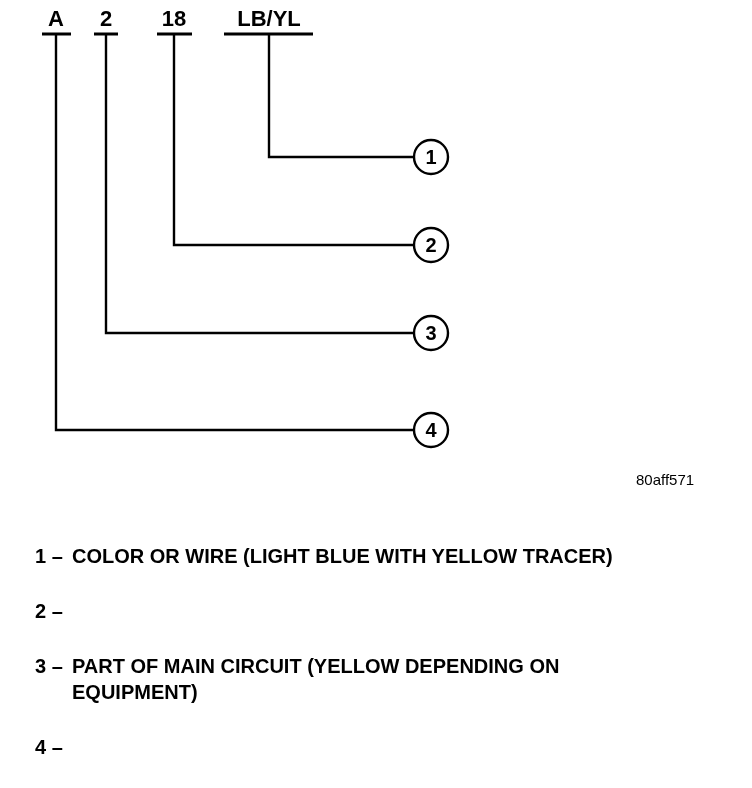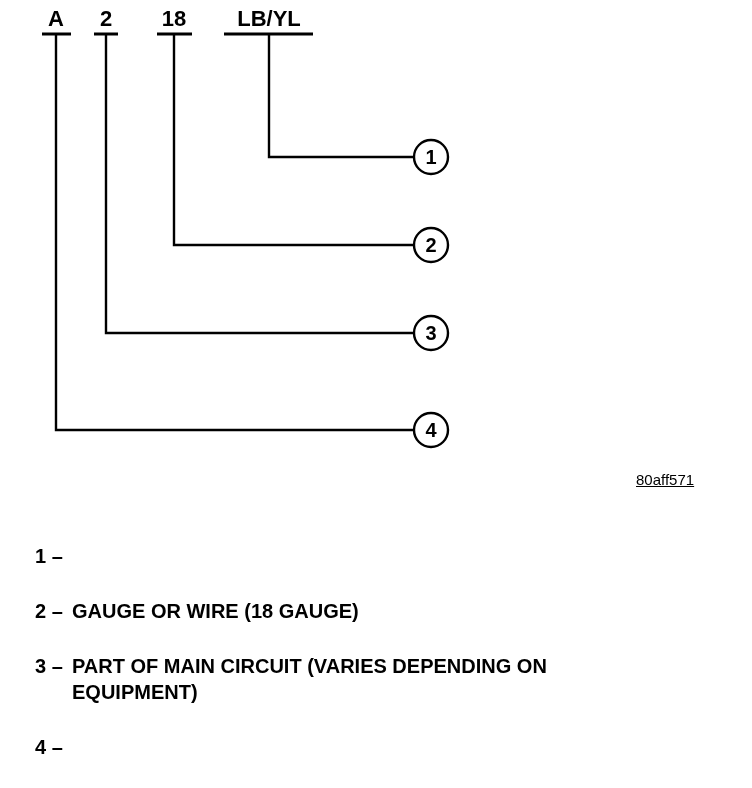--- a/index.html
+++ b/index.html
@@ -47,21 +47,20 @@
     stroke-width: 2.4;
     fill: #ffffff;
   }
   .figure-ref {
     position: absolute;
     left: 636px;
     top: 471px;
     font-size: 15px;
     font-weight: normal;
     color: #000000;
-    text-decoration: underline;
   }
   .legend {
     position: absolute;
     left: 35px;
     top: 543px;
     width: 700px;
   }
   .legend-row {
     display: flex;
     align-items: flex-start;
@@ -119,30 +118,30 @@
       <text class="callout-number" x="431" y="437" text-anchor="middle">4</text>
     </g>
   </svg>
 
   <div class="figure-ref">80aff571</div>
 
   <div class="legend">
 
     <div class="legend-row">
       <span class="legend-label">1 –</span>
+      <span class="legend-text">COLOR OR WIRE (LIGHT BLUE WITH YELLOW TRACER)</span>
     </div>
 
     <div class="legend-row">
       <span class="legend-label">2 –</span>
-      <span class="legend-text">GAUGE OR WIRE (18 GAUGE)</span>
     </div>
 
     <div class="legend-row">
       <span class="legend-label">3 –</span>
-      <span class="legend-text">PART OF MAIN CIRCUIT (VARIES DEPENDING ON
+      <span class="legend-text">PART OF MAIN CIRCUIT (YELLOW DEPENDING ON
 EQUIPMENT)</span>
     </div>
 
     <div class="legend-row">
       <span class="legend-label">4 –</span>
     </div>
 
   </div>
 
 </div>

